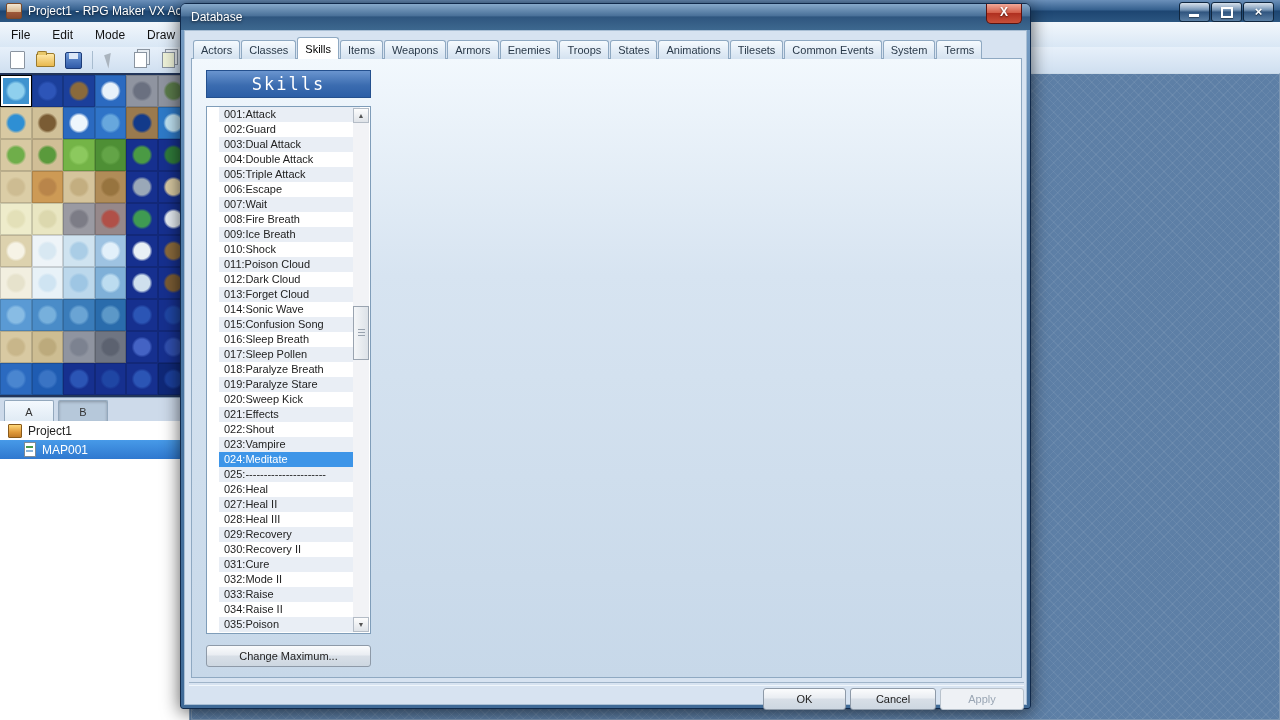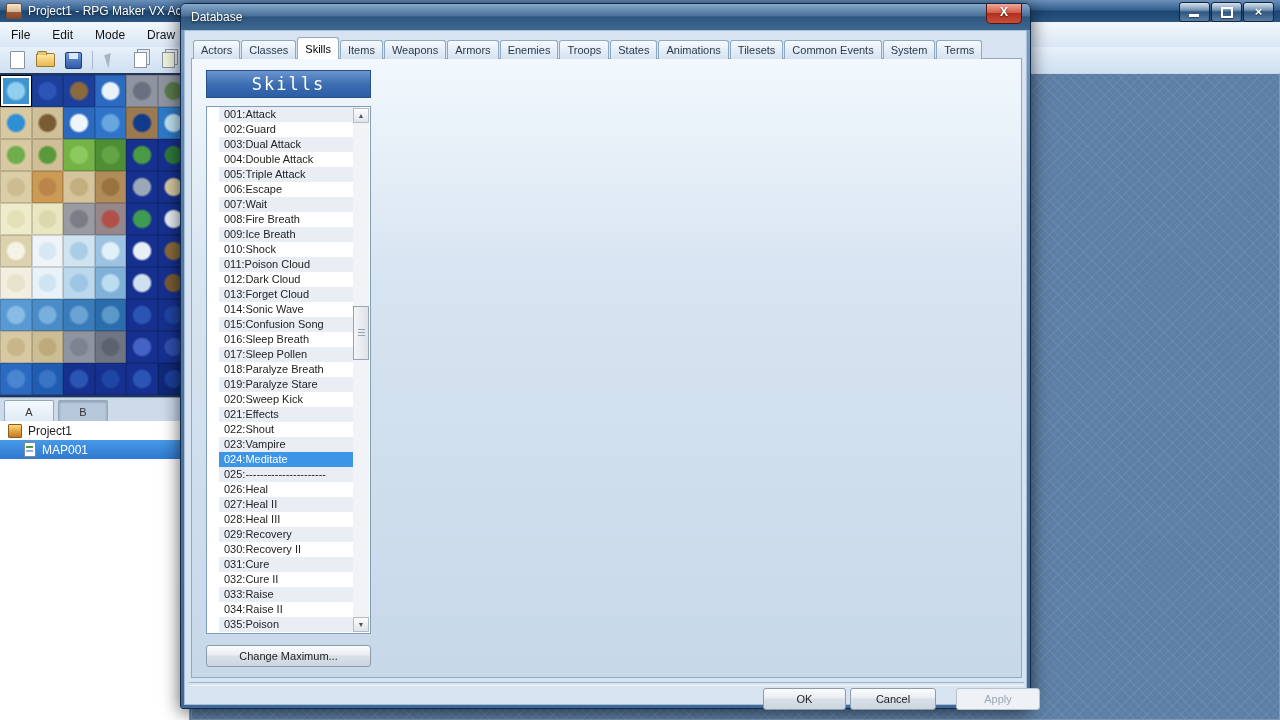--- a/index.html
+++ b/index.html
@@ -106,21 +106,21 @@
   .sb-up{top:0;} .sb-down{bottom:0;}
   .sb-thumb{position:absolute;left:0;top:198px;width:16px;height:54px;background:linear-gradient(90deg,#f4f6f8,#dde2e8);
     border:1px solid #9aa4b0;box-sizing:border-box;}
   .sb-thumb::before{content:"";position:absolute;left:4px;top:22px;width:7px;height:1px;background:#98a2ae;box-shadow:0 3px 0 #98a2ae,0 6px 0 #98a2ae;}
   .change-max-btn{position:absolute;left:25px;top:641px;width:165px;height:22px;z-index:5;}
 
   
   .btn{background:linear-gradient(180deg,#fbfcfd 0%,#e9edf2 45%,#d8dfe7 50%,#cdd7e1 100%);
     border:1px solid #8e9aa8;border-radius:3px;font-size:11px;color:#222;
     display:flex;align-items:center;justify-content:center;box-sizing:border-box;}
-  .btn.disabled{background:#eef1f5;border-color:#b8c2cc;color:#9aa6b4;margin-left:16px;}
+  .btn.disabled{background:#eef1f5;border-color:#b8c2cc;color:#9aa6b4;}
   .panel{position:absolute;background:linear-gradient(180deg,#bdd1e5,#abc3da);border:1px solid #8fadc9;border-radius:3px;box-sizing:border-box;
     box-shadow:inset 0 1px 0 rgba(255,255,255,.45);}
   .panel-title{position:absolute;left:8px;top:3px;font-size:11px;font-weight:bold;color:#0f2440;}
   .lbl{position:absolute;font-size:11px;color:#24415e;white-space:nowrap;}
   .txt{position:absolute;border:1px solid #7f9db9;background:#fff;font-size:11px;color:#222;
     font-family:"Liberation Sans",sans-serif;padding:0 4px;box-sizing:border-box;outline:none;}
   textarea.txt{resize:none;padding:3px 4px;line-height:13px;}
   .dd{position:absolute;height:21px;background:#fff;border:1px solid #7f9db9;box-sizing:border-box;font-size:11px;color:#222;}
   .dd-val{position:absolute;left:5px;top:3px;white-space:nowrap;}
   .dd-arrow{position:absolute;right:0;top:0;width:16px;height:19px;border-left:1px solid #c8d2dc;
@@ -344,21 +344,21 @@
         <div class="skill-row even">022:Shout</div>
         <div class="skill-row odd">023:Vampire</div>
         <div class="skill-row even sel">024:Meditate</div>
         <div class="skill-row odd">025:----------------------</div>
         <div class="skill-row even">026:Heal</div>
         <div class="skill-row odd">027:Heal II</div>
         <div class="skill-row even">028:Heal III</div>
         <div class="skill-row odd">029:Recovery</div>
         <div class="skill-row even">030:Recovery II</div>
         <div class="skill-row odd">031:Cure</div>
-        <div class="skill-row even">032:Cure II</div>
+        <div class="skill-row even">032:Mode II</div>
         <div class="skill-row odd">033:Raise</div>
         <div class="skill-row even">034:Raise II</div>
         <div class="skill-row odd">035:Poison</div>
       </div>
     <div class="btn change-max-btn">Change Maximum...</div>
 
     <div class="panel" style="left:210px;top:77px;width:320px;height:231px;">
       <div class="panel-title">General Settings</div>
       <div class="lbl" style="left:10px;top:15px;">Name:</div>
       <input class="txt" style="left: 8px; top: 29px; width: 146px; height: 22px;" value="Meditate">

